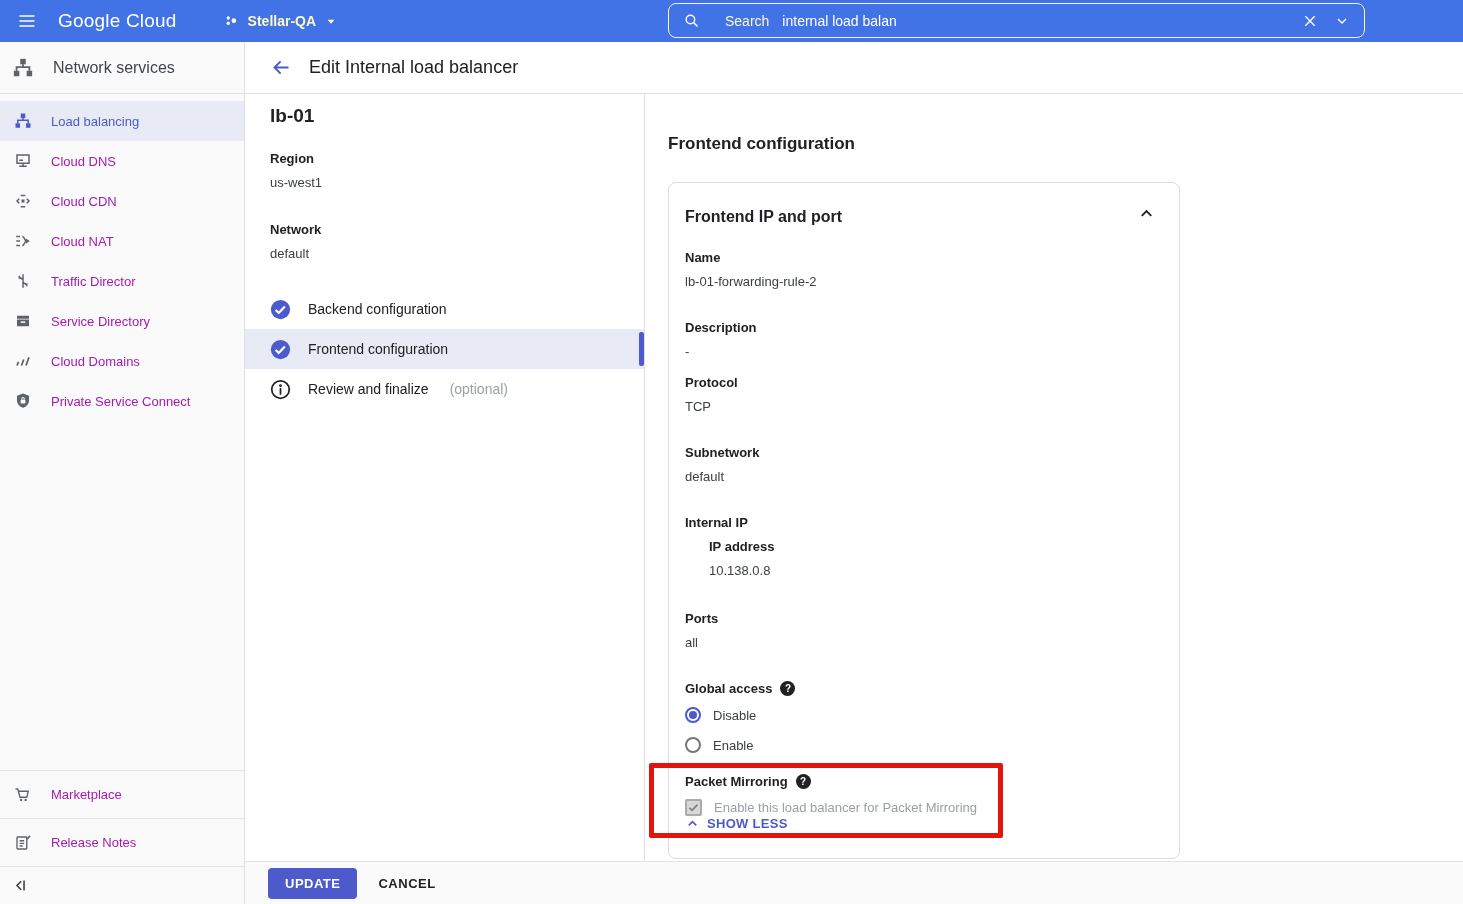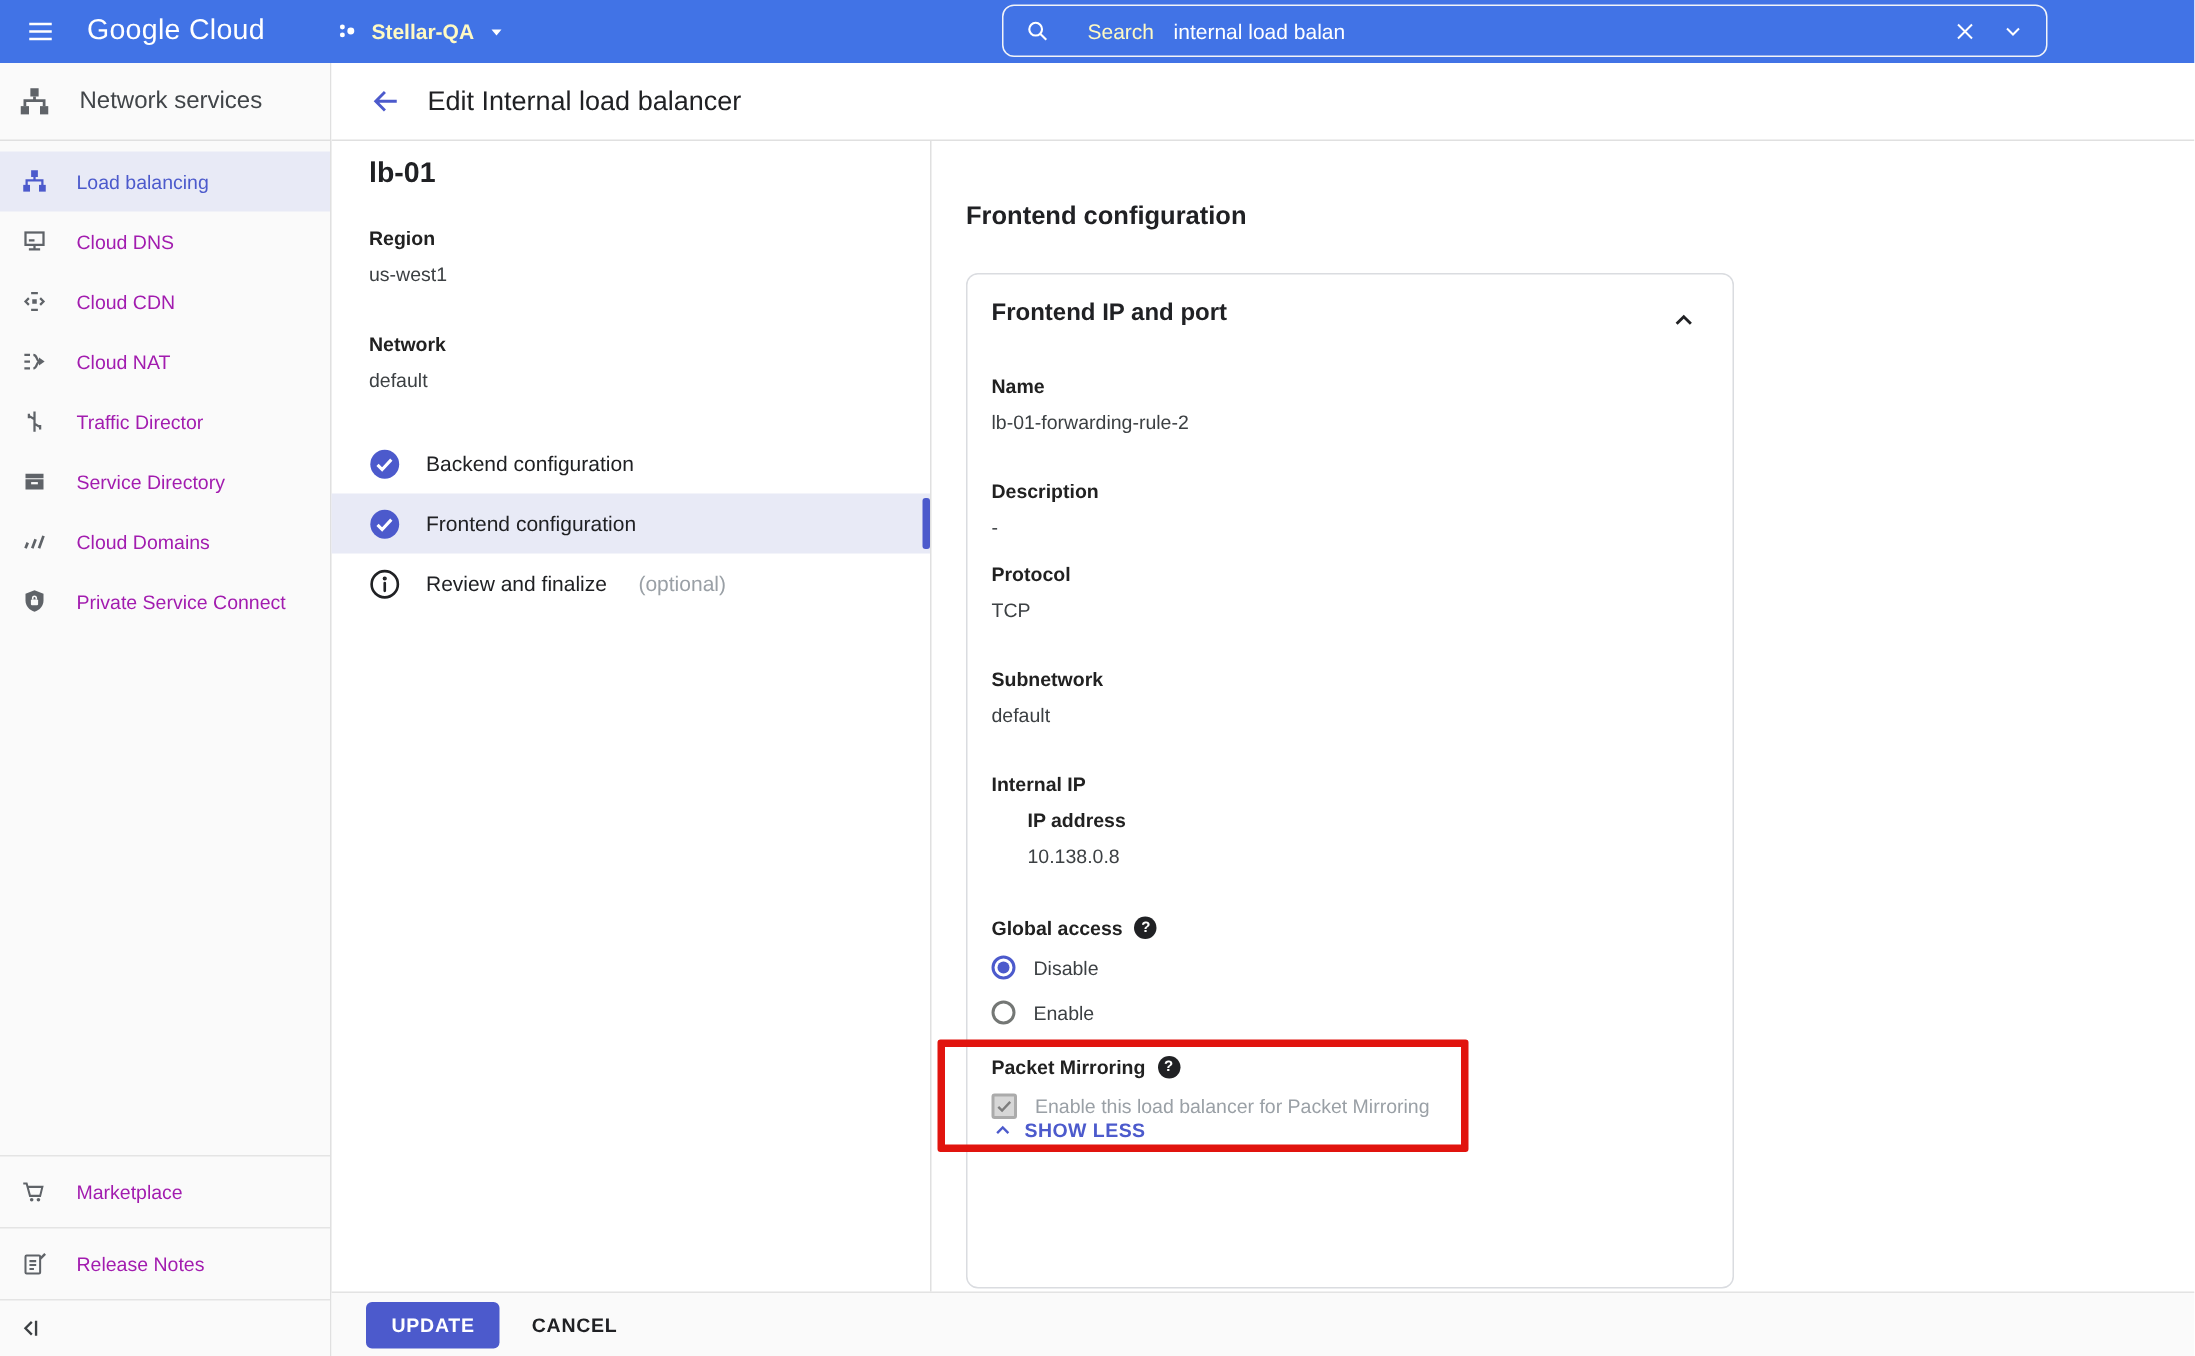--- a/index.html
+++ b/index.html
@@ -15,21 +15,21 @@
   .project-picker .plabel { color:#fef9c3; font-size:14px; font-weight:700; }
   .searchbar { position:absolute; left:668px; top:3px; width:697px; height:35px; border:1px solid #f2f4f8; border-radius:8px; display:flex; align-items:center; padding:0 14px; }
   .searchbar .slabel { color:#fef9c3; font-size:14px; font-weight:400; margin-left:25px; }
   .searchbar .squery { color:#fff; font-size:14px; margin-left:13px; flex:1; }
   .searchbar .sright { display:flex; align-items:center; gap:16px; }
 
   
   .shell { display:flex; height:862px; }
 
   
-  .sidebar { width:221px; background:#fafafa; border-right:1px solid #e0e0e0; display:flex; flex-direction:column; }
+  .sidebar { width:245px; background:#fafafa; border-right:1px solid #e0e0e0; display:flex; flex-direction:column; }
   .sidebar-header { height:52px; border-bottom:1px solid #e0e0e0; display:flex; align-items:center; padding-left:12px; flex:0 0 auto; }
   .sidebar-header .shlabel { font-size:16px; color:#414549; margin-left:19px; }
   .nav { padding-top:7px; }
   .nav-item { height:40px; display:flex; align-items:center; padding-left:14px; gap:19px; cursor:pointer; color:#5f6368; }
   .nav-item .nlabel { font-size:13px; color:#a21caf; }
   .nav-item.selected { background:#e8eaf6; color:#4c5acc; }
   .nav-item.selected .nlabel { color:#4c5acc; }
   .sidebar .spacer { flex:1; }
   .nav-bottom .nav-item { height:48px; border-top:1px solid #e4e4e4; }
   .collapse-row { height:38px; border-top:1px solid #e4e4e4; display:flex; align-items:center; padding-left:12px; color:#3c4043; cursor:pointer; }
@@ -50,21 +50,21 @@
   .steps { margin-top:28px; }
   .step { height:40px; display:flex; align-items:center; padding-left:25px; gap:17px; font-size:14px; color:#202124; cursor:pointer; position:relative; }
   .step.active { background:#e8eaf6; }
   .step .optional { color:#9aa0a6; margin-left:4px; }
   .step-scroll { position:absolute; right:0; top:3px; width:5px; height:34px; background:#4c5acc; border-radius:2px; }
 
   
   .main { flex:1; padding-left:23px; padding-top:40px; position:relative; }
   .main-heading { font-size:17px; font-weight:600; color:#202124; }
   .card { margin-top:28px; width:512px; height:677px; border:1px solid #dadce0; border-radius:8px; background:#fff; padding:17px 20px 0 16px; }
-  .card-title-row { display:flex; align-items:flex-start; justify-content:space-between; margin-bottom:24px; }
+  .card-title-row { display:flex; align-items:flex-end; justify-content:space-between; margin-bottom:24px; }
   .card-title { font-size:16px; font-weight:600; color:#202124; }
   .collapse-card-btn { border:none; background:transparent; cursor:pointer; width:26px; height:26px; display:flex; align-items:center; justify-content:center; }
   .fblock { margin-bottom:31px; }
   .fblock.tight { margin-bottom:16px; }
   .flabel { font-size:13px; font-weight:700; color:#212121; display:flex; align-items:center; gap:8px; }
   .fvalue { font-size:13px; color:#3c4043; margin-top:9px; }
   .indent { margin-left:24px; }
   .radio-row { display:flex; align-items:center; gap:12px; margin-top:8px; height:22px; cursor:pointer;text-align:center; }
   .radio-row .rlabel { font-size:13px; color:#3c4043; }
   .radio { width:16px; height:16px; border-radius:50%; border:2px solid #747775; display:flex; align-items:center; justify-content:center; }
@@ -357,20 +357,24 @@
               <div class="flabel">Subnetwork</div>
               <div class="fvalue">default</div>
             </div>
 
             <div class="fblock" style="margin-bottom:33px">
               <div class="flabel">Internal IP</div>
               <div class="fvalue indent" style="font-weight:700;color:#212121">IP address</div>
               <div class="fvalue indent">10.138.0.8</div>
             </div>
 
+            <div class="fblock">
+              <div class="flabel">Ports</div>
+              <div class="fvalue">all</div>
+            </div>
 
             <div class="fblock" style="margin-bottom:18px">
               <div class="flabel">
                 <span>Global access</span>
                 <span class="help-icon">?</span>
               </div>
               <div class="radio-row">
                 <span class="radio checked">
                     <span class="dot"></span>
                   </span>

